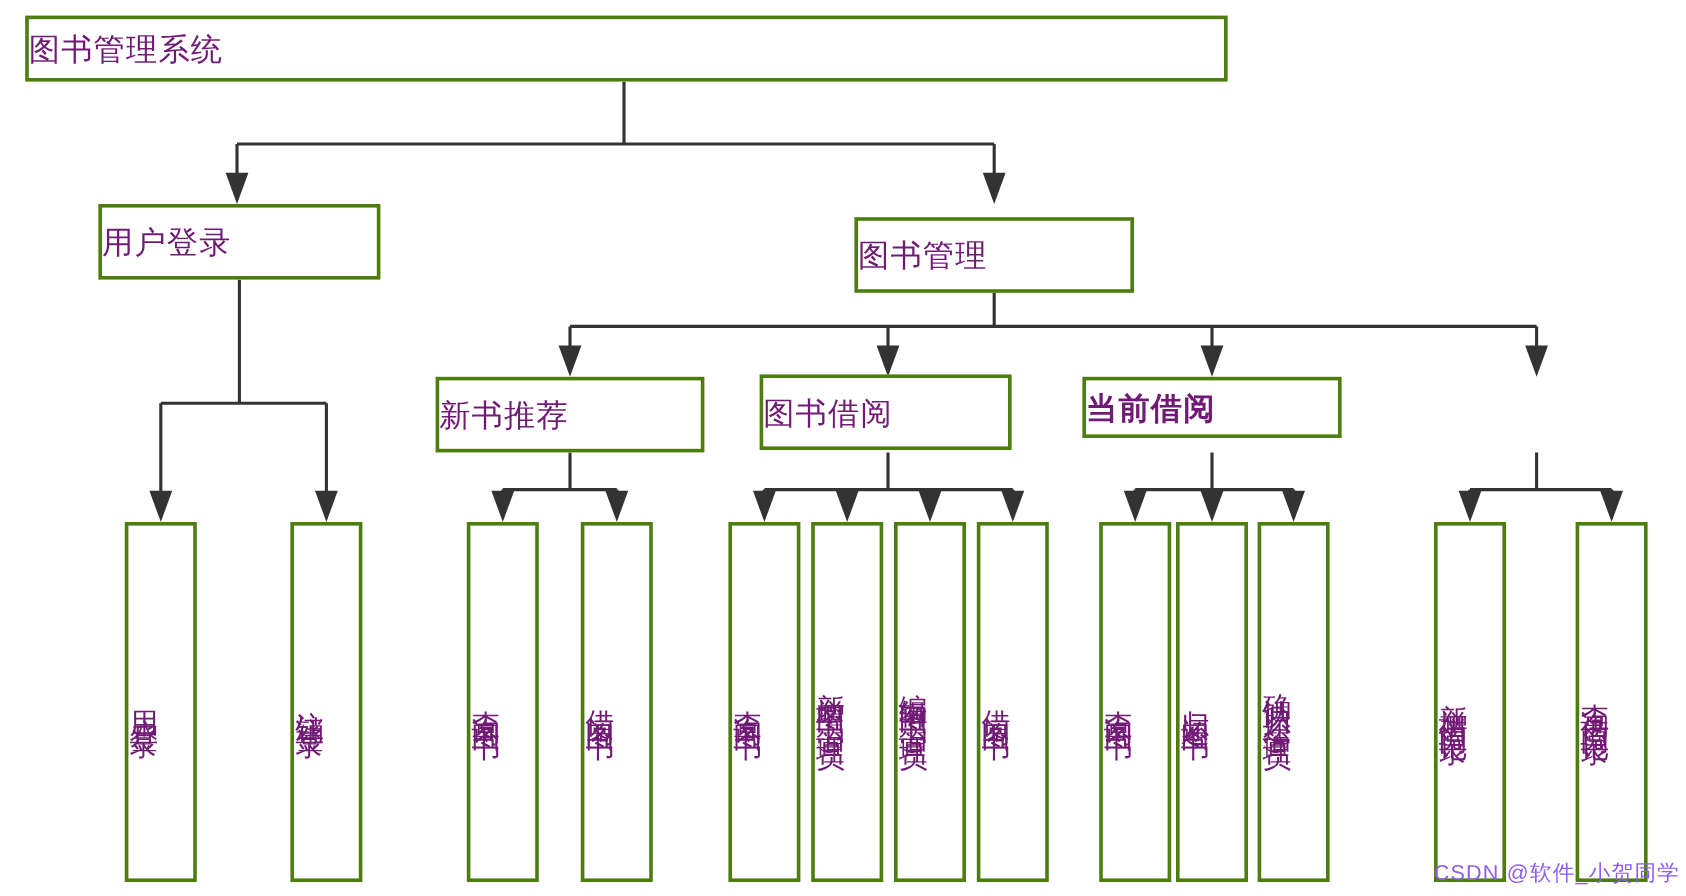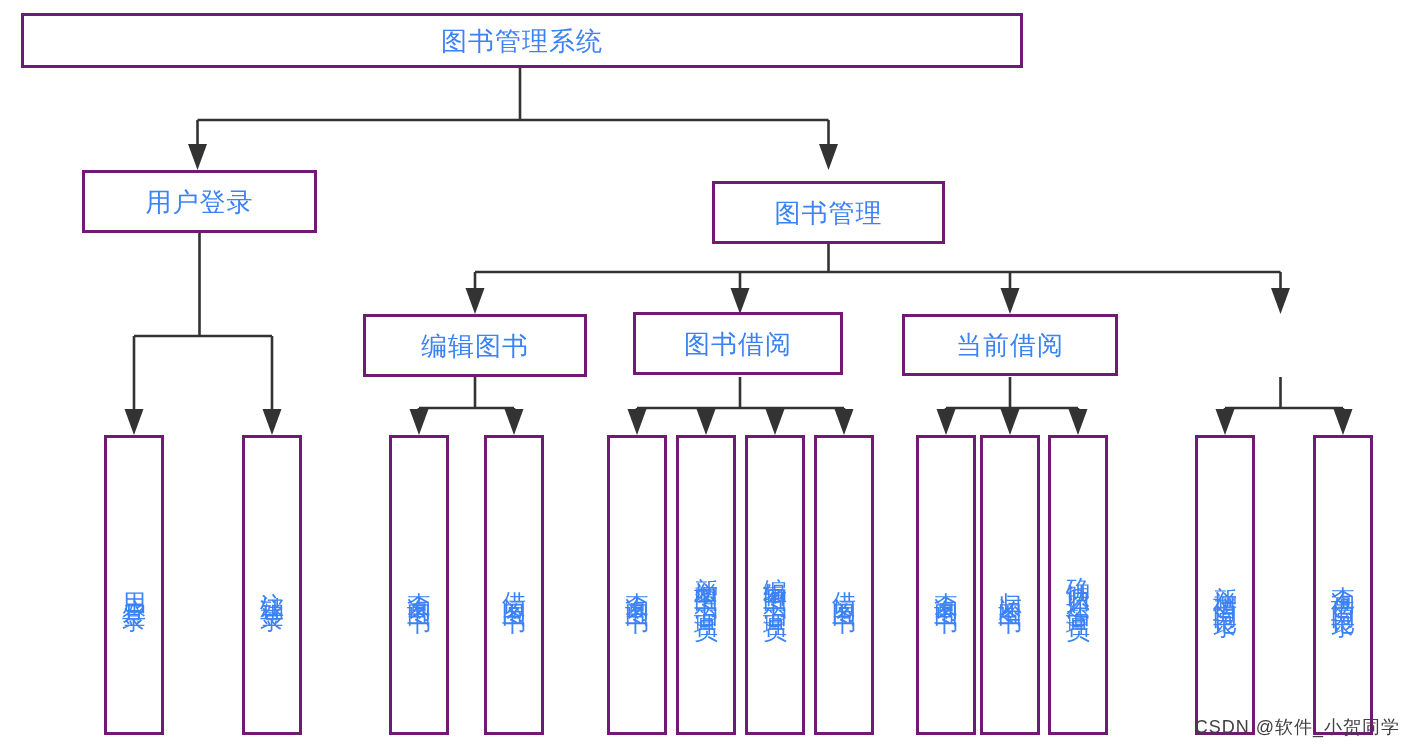--- a/index.html
+++ b/index.html
@@ -13,25 +13,24 @@
   }
   svg.wires {
     position: absolute;
     left: 0; top: 0;
     width: 1405px; height: 747px;
   }
   .node {
     position: absolute;
     box-sizing: border-box;
     background: #ffffff;
-    border: 3px solid #701a75;
+    border: 3px solid #4d7c0f;
     display: flex;
     align-items: center;
-    justify-content: center;
-    color: #3b82f6;
+    color: #701a75;
     font-size: 26px;
     letter-spacing: 1px;
     text-align: center;
     line-height: 1;
   }
   .leaf {
     width: 60px;
     height: 300px;
     top: 435px;
   }
@@ -41,21 +40,21 @@
     font-size: 24px;
     letter-spacing: 6px;
     line-height: 1;
     white-space: nowrap;
   }
   .watermark {
     position: absolute;
     top: 715px;
     right: 5px;
     font-size: 18px;
-    color: #404040;
+    color: #8b5cf6;
     letter-spacing: 1px;
   }
 </style>
 </head>
 <body>
 
 <div class="canvas">
 
   <svg class="wires" viewBox="0 0 1405 747" xmlns="http://www.w3.org/2000/svg">
     <path fill="none" stroke="#333333" stroke-width="2.6" d="
@@ -133,26 +132,26 @@
   </div>
 
   <div class="node" style="left:82px; top:170px; width:235px; height:63px;">
     <span>用户登录</span>
   </div>
   <div class="node" style="left:712px; top:170px; width:233px; height:63px;margin-top:11px;">
     <span>图书管理</span>
   </div>
 
   <div class="node" style="left:363px; top:314px; width:224px; height:63px;">
-    <span>编辑图书</span>
+    <span>新书推荐</span>
   </div>
   <div class="node" style="left:633px; top:312px; width:210px; height:63px;">
     <span>图书借阅</span>
   </div>
-  <div class="node" style="left:902px; top:314px; width:216px; height:62px;">
+  <div class="node" style="left:902px; top:314px; width:216px; height:51px;font-weight:bold;">
     <span>当前借阅</span>
   </div>
 
   <div class="node leaf" style="left:104px;">
     <span class="vtext">用户登录</span>
   </div>
   <div class="node leaf" style="left:242px;">
     <span class="vtext">注销登录</span>
   </div>
 

